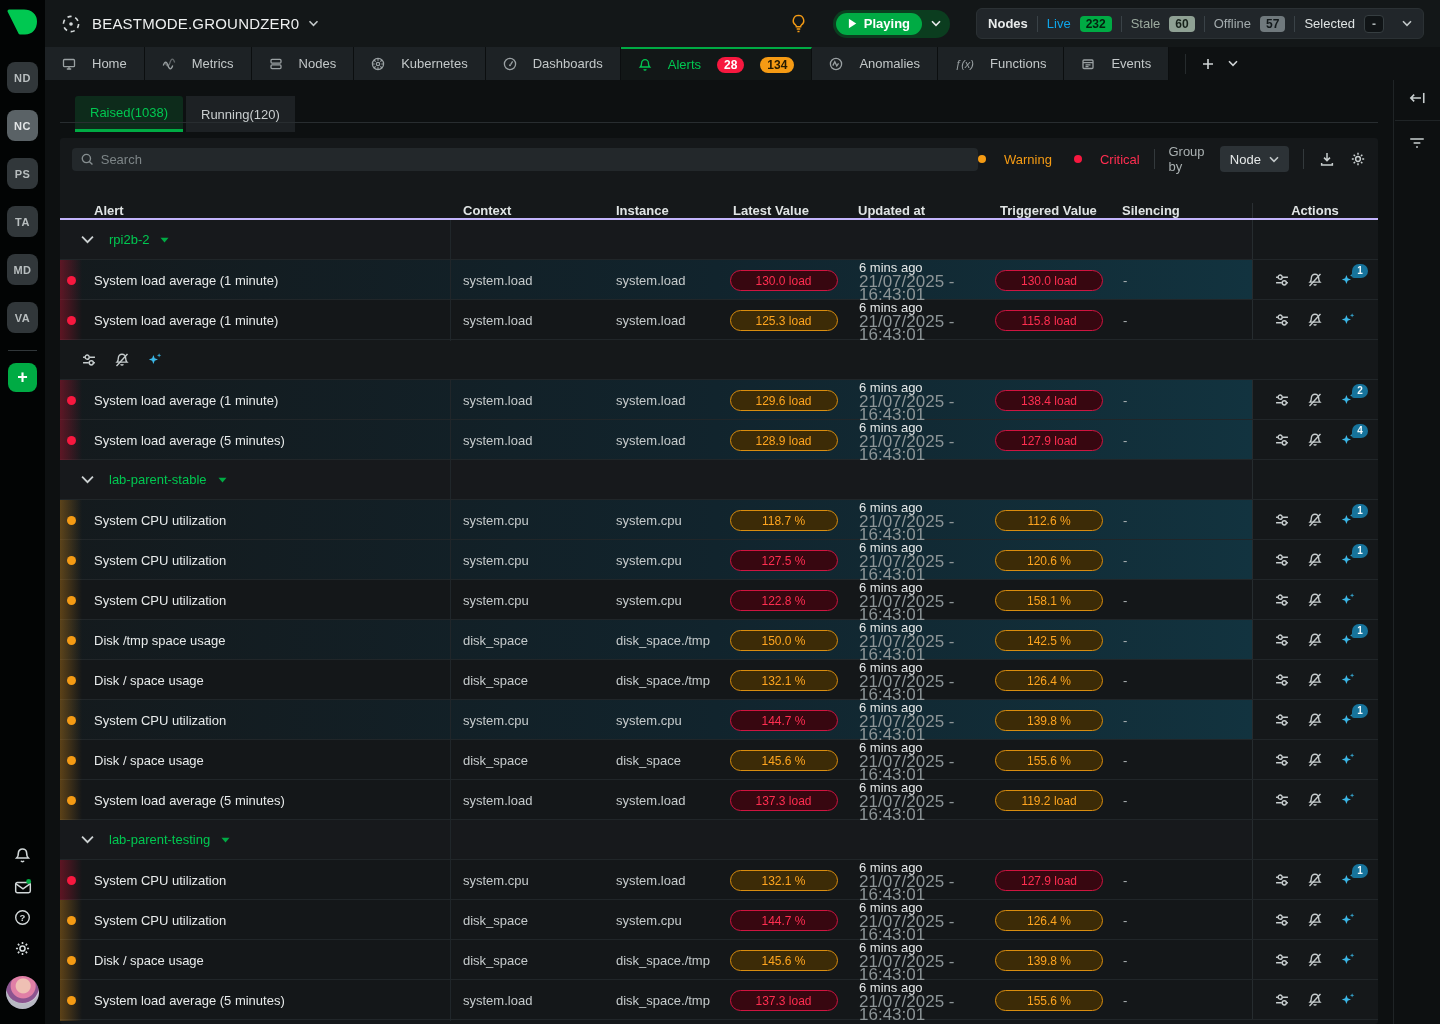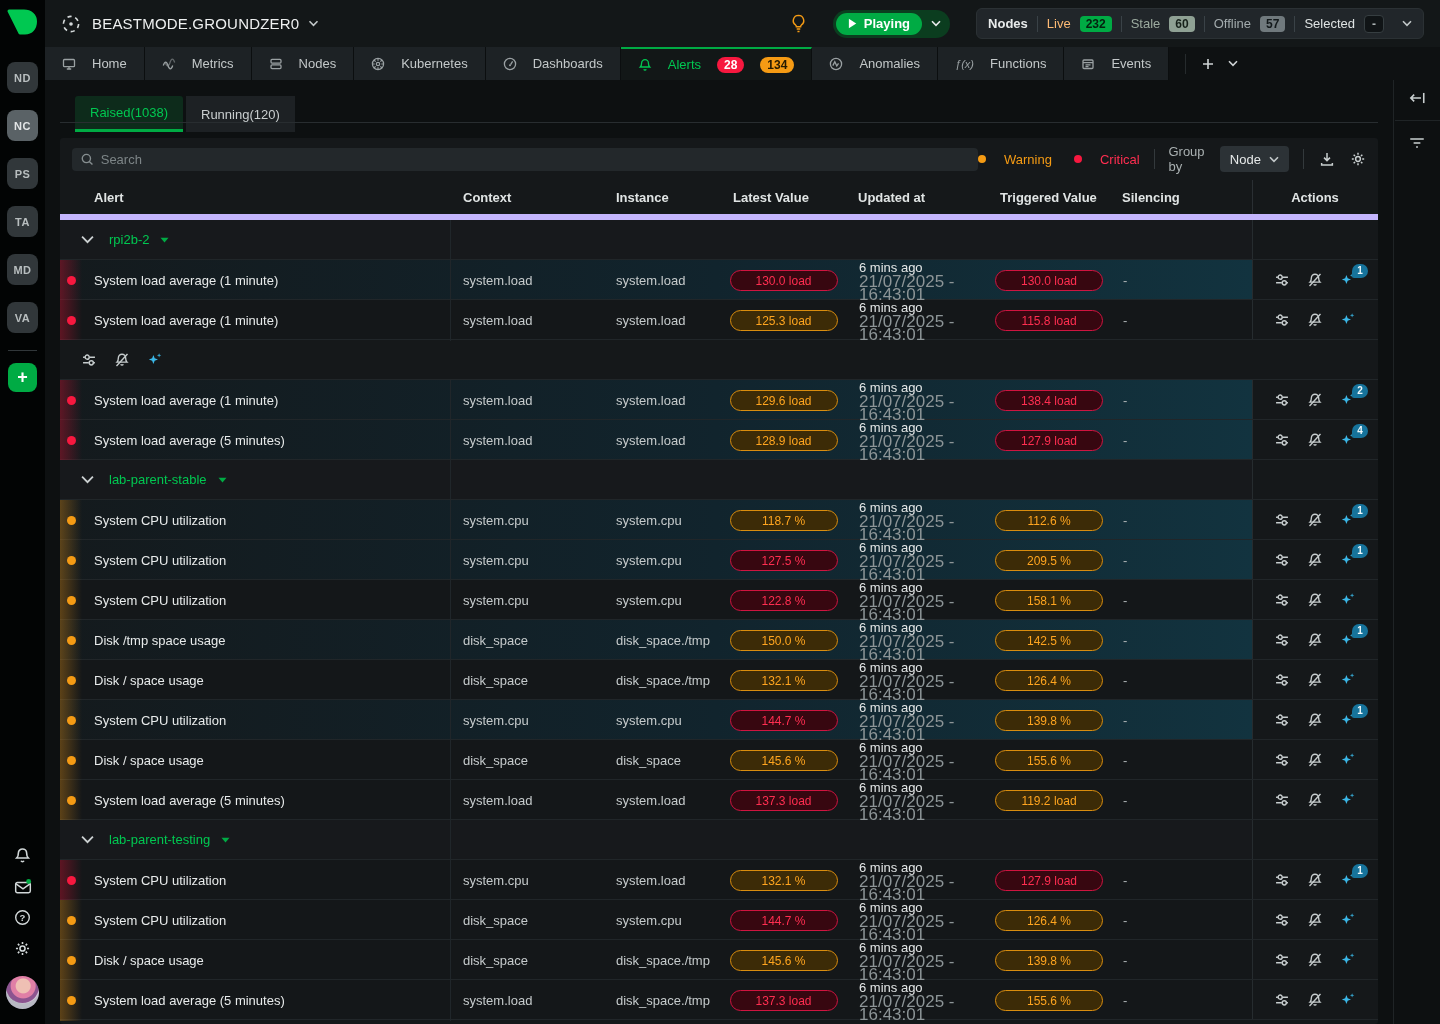--- a/index.html
+++ b/index.html
@@ -35,21 +35,21 @@
   .top-spacer { flex:1; }
   .bulb-btn { color:#f59b14; margin-right:26px; }
   .playbtn { display:flex; align-items:center; background:#0b3d1f; border-radius:15px; height:28px;
     padding-left:3px; margin-right:26px; }
   .playpill { display:flex; align-items:center; gap:7px; background:#00ab44; color:#fff;
     font-weight:bold; border-radius:12px; height:22px; padding:0 12px; }
   .play-caret { padding:0 9px; color:#e8ebeb; }
   .nodespill { display:flex; align-items:center; gap:9px; background:#21262a; border:1px solid #2b3134;
     border-radius:6px; height:31px; padding:0 11px; }
   .nodespill .lbl { color:#e8ebeb; font-weight:bold; }
-  .nodespill .live-l { color:#fdba74; } .nodespill .stale-l { color:#9cab9f; }
+  .nodespill .live-l { color:#0ea5e9; } .nodespill .stale-l { color:#9cab9f; }
   .nodespill .off-l { color:#a3abad; } .nodespill .sel-l { color:#dfe3e3; }
   .nbadge { border-radius:4px; padding:1px 6px; font-size:12px; font-weight:bold; }
   .nbadge.live { background:#00ab44; color:#04210f; }
   .nbadge.stale { background:#8fa194; color:#16211a; }
   .nbadge.off { background:#70797d; color:#12181a; }
   .nbadge.sel { background:#101416; border:1px solid #363e41; color:#aab1b2; min-width:20px; text-align:center; }
   .psep { width:1px; height:16px; background:#3a4247; }
 
   
   .navtabs { position:absolute; left:45px; top:47px; width:1395px; height:33px; background:#0e1112;
@@ -88,21 +88,21 @@
   .legend.crit { color:#ff2e50; margin-left:22px; }
   .ldot { width:8px; height:8px; border-radius:50%; }
   .ldot.w { background:#f59b14; } .ldot.c { background:#f7183f; }
   .vsep { width:1px; height:20px; background:#33393c; margin:0 14px; }
   .gb-label { color:#a9b0b1; margin-right:10px; }
   .gb-select { display:flex; align-items:center; justify-content:space-between; background:#2c3236;
     border-radius:4px; height:26px; width:84px; padding:0 10px; color:#e6e9e9; }
   .fbtn { color:#c9cfd0; margin-left:15px; }
 
   
-  .thead { display:flex; height:40px; border-bottom:6px solid #c4b5fd; font-weight:bold; color:#e0e4e4; }
+  .thead { display:flex; height:40px; border-bottom:2px solid #c4b5fd; font-weight:bold; color:#e0e4e4;align-items:flex-end; }
   .main-h { display:grid; grid-template-columns:22px 369px 153px 117px 125px 142px 122px 143px;
     width:1193px; border-right:1px solid #2a2f33; align-items:center; }
   .main-h .h-alert { grid-column:1/3; padding-left:34px; }
   .main-h > div { padding-left:12px; }
   .main-h .h-latest, .main-h .h-trig { padding-left:12px; }
   .actions-h { width:124px; display:flex; align-items:center; justify-content:center; }
 
   .trow { display:flex; height:40px; border-bottom:1px solid #212629; }
   .main { display:grid; grid-template-columns:22px 369px 153px 117px 125px 142px 122px 143px;
     width:1193px; border-right:1px solid #262c2f; background:#141719; }
@@ -751,21 +751,21 @@
       <div class="cell ctx">system.cpu</div>
       <div class="cell inst">system.cpu</div>
       <div class="cell val">
                 <span class="pill critical">127.5 %</span>
               </div>
       <div class="cell upd">
         <div class="rel">6 mins ago</div>
         <div class="abs">21/07/2025 - 16:43:01</div>
       </div>
       <div class="cell val">
-                <span class="pill warning">209.5 %</span>
+                <span class="pill warning">120.6 %</span>
               </div>
       <div class="cell sil">-</div>
     </div>
     <div class="cell actions">
       <button class="act">
         <svg width="16" height="16" viewBox="0 0 14 14" fill="none" stroke="currentColor" stroke-width="1.3">
                   <path d="M1.8 4.5h1.6M7.4 4.5h4.8M1.8 9.5h5M11 9.5h1.2"></path>
                   <circle cx="5.4" cy="4.5" r="1.8"></circle>
                   <circle cx="9" cy="9.5" r="1.8"></circle>
                 </svg>

